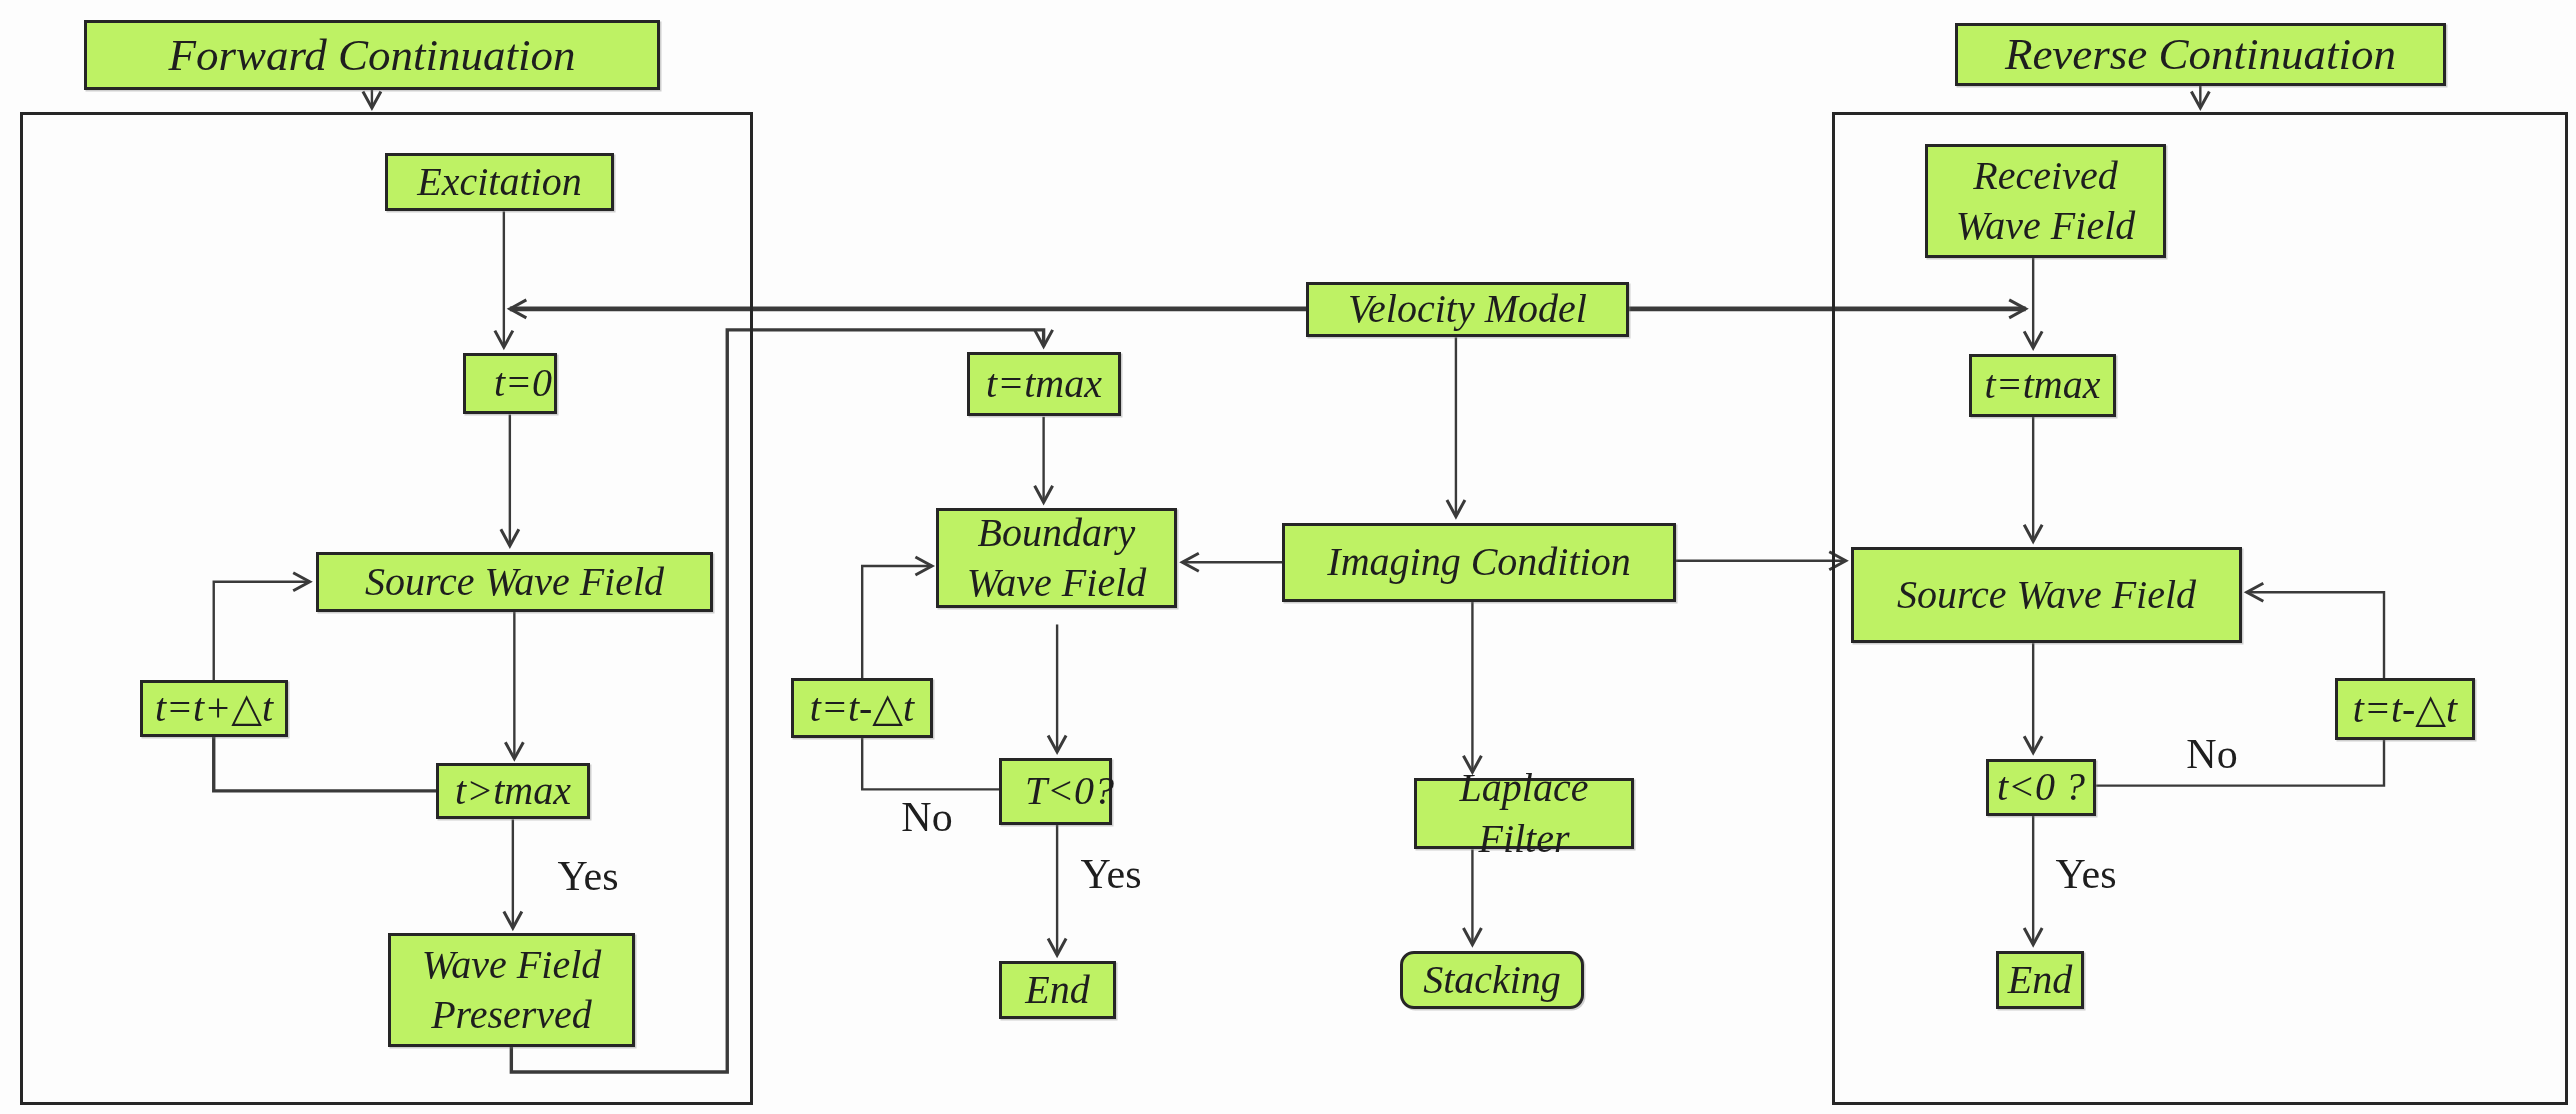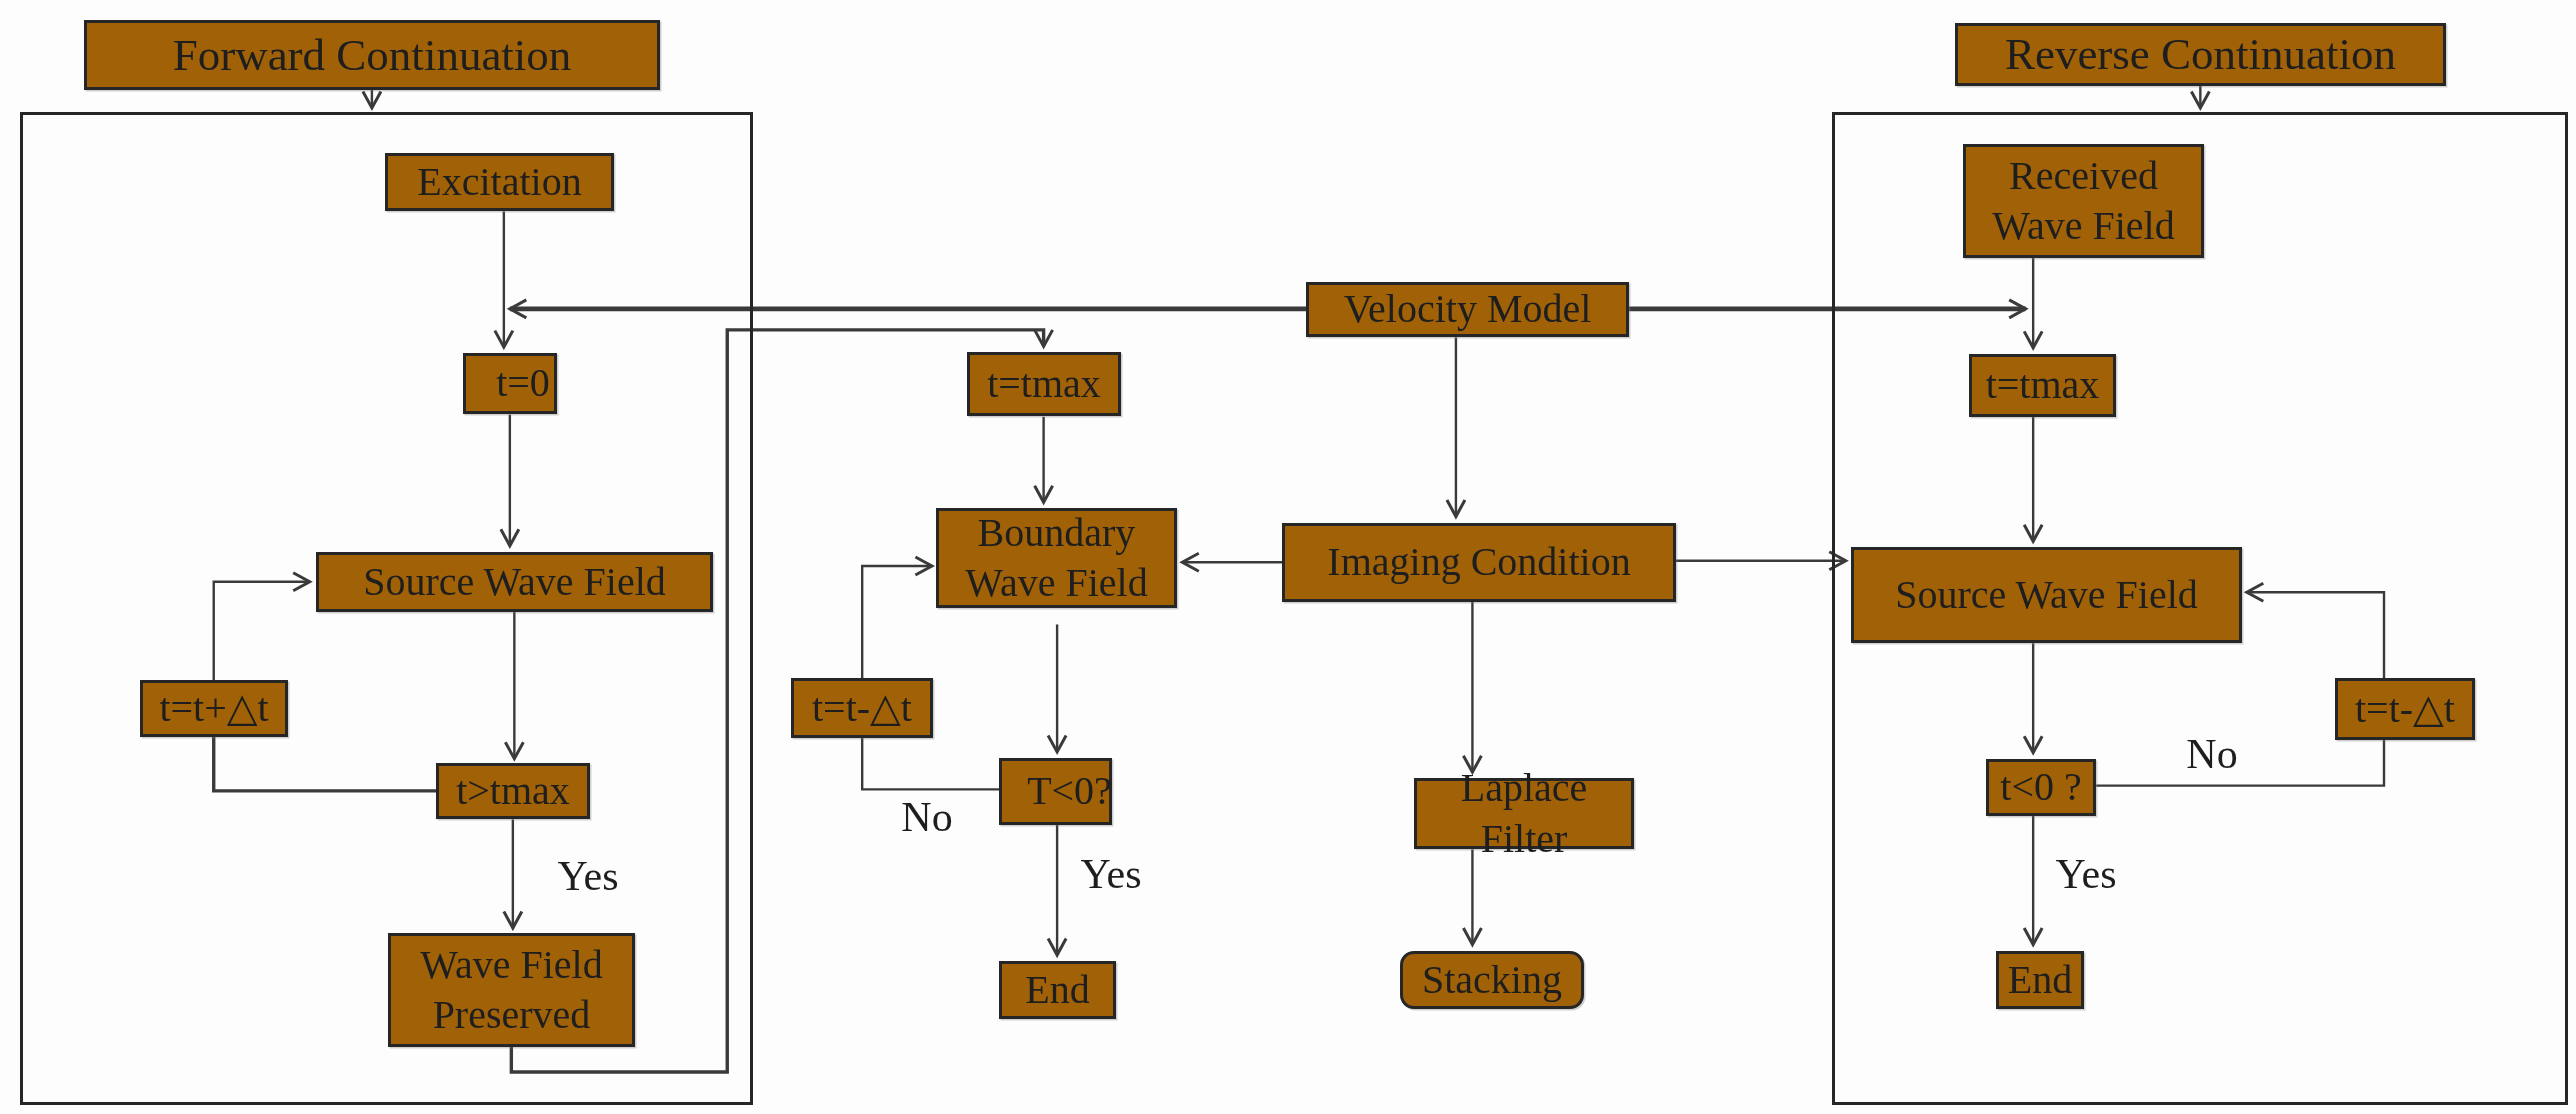--- a/index.html
+++ b/index.html
@@ -23,30 +23,31 @@
   .wires .w4 { stroke-width: 4.5; }
   .wires .w6 { stroke-width: 6.5; }
   .container {
     position: absolute;
     border: 3px solid #262626;
     background: transparent;
   }
   .node {
     position: absolute;
     border: 3px solid #262626;
-    background: #a16207;
+    background: #bef264;
     display: flex;
     align-items: center;
     justify-content: center;
     text-align: center;
     font-size: 40px;
     line-height: 1.26;
     white-space: pre-line;
     box-sizing: border-box;
     box-shadow: 1.5px 1.5px 0 rgba(120,120,120,0.35);
+    font-style: italic;
   }
   .title-node { font-size: 45px; }
   .edge-label {
     position: absolute;
     transform: translate(-50%, -50%);
     font-size: 42px;
     white-space: nowrap;
   }
 </style>
 </head>
@@ -113,21 +114,21 @@
 Wave Field</div>
   <div class="node" style="left:791px; top:678px; width:142px; height:60px;">t=t-△t</div>
   <div class="node" style="left:999px; top:758px; width:113px; height:67px;padding-left:28px;">T&lt;0?</div>
   <div class="node" style="left:999px; top:961px; width:117px; height:58px;">End</div>
   <div class="node" style="left:1282px; top:523px; width:394px; height:79px;">Imaging Condition</div>
   <div class="node" style="left:1414px; top:778px; width:220px; height:71px;">Laplace Filter</div>
   <div class="node" style="left:1400px; top:951px; width:184px; height:58px;border-radius:14px;">Stacking</div>
   <div class="edge-label" style="left:927px; top:817px;">No</div>
   <div class="edge-label" style="left:1111px; top:874px;">Yes</div>
 
-  <div class="node" style="left:1925px; top:144px; width:241px; height:114px;margin-left:38px;">Received
+  <div class="node" style="left:1925px; top:144px; width:241px; height:114px;">Received
 Wave Field</div>
   <div class="node" style="left:1969px; top:354px; width:147px; height:63px;">t=tmax</div>
   <div class="node" style="left:1851px; top:547px; width:391px; height:96px;">Source Wave Field</div>
   <div class="node" style="left:2335px; top:678px; width:140px; height:62px;">t=t-△t</div>
   <div class="node" style="left:1986px; top:759px; width:110px; height:57px;">t&lt;0 ?</div>
   <div class="node" style="left:1996px; top:951px; width:88px; height:58px;">End</div>
   <div class="edge-label" style="left:2212px; top:754px;">No</div>
   <div class="edge-label" style="left:2086px; top:874px;">Yes</div>
 
 </div>

